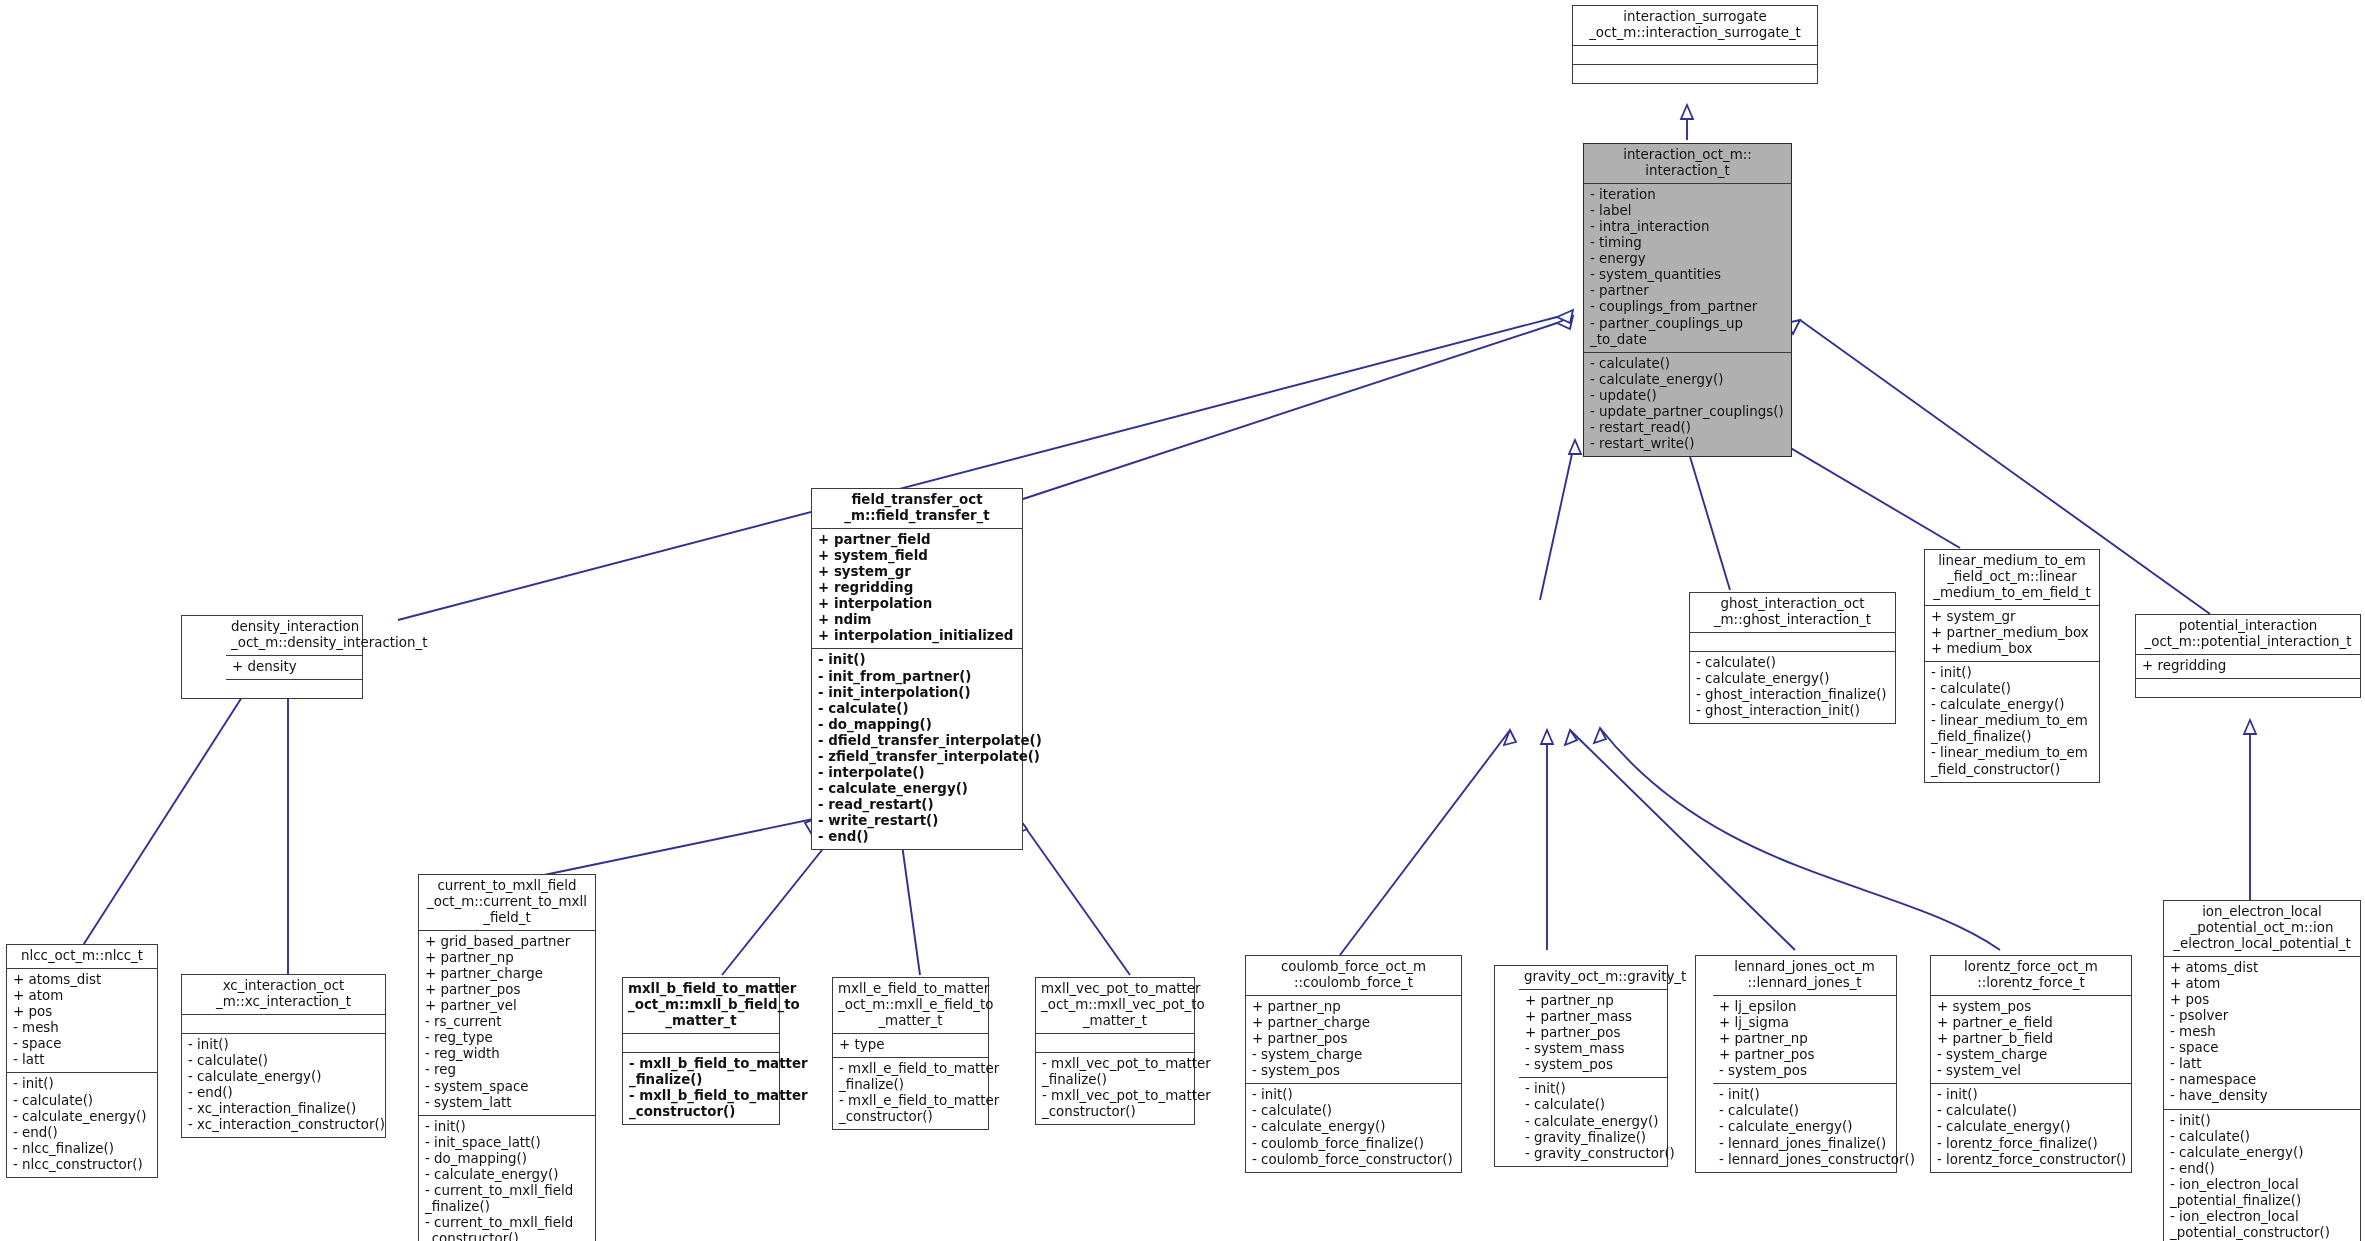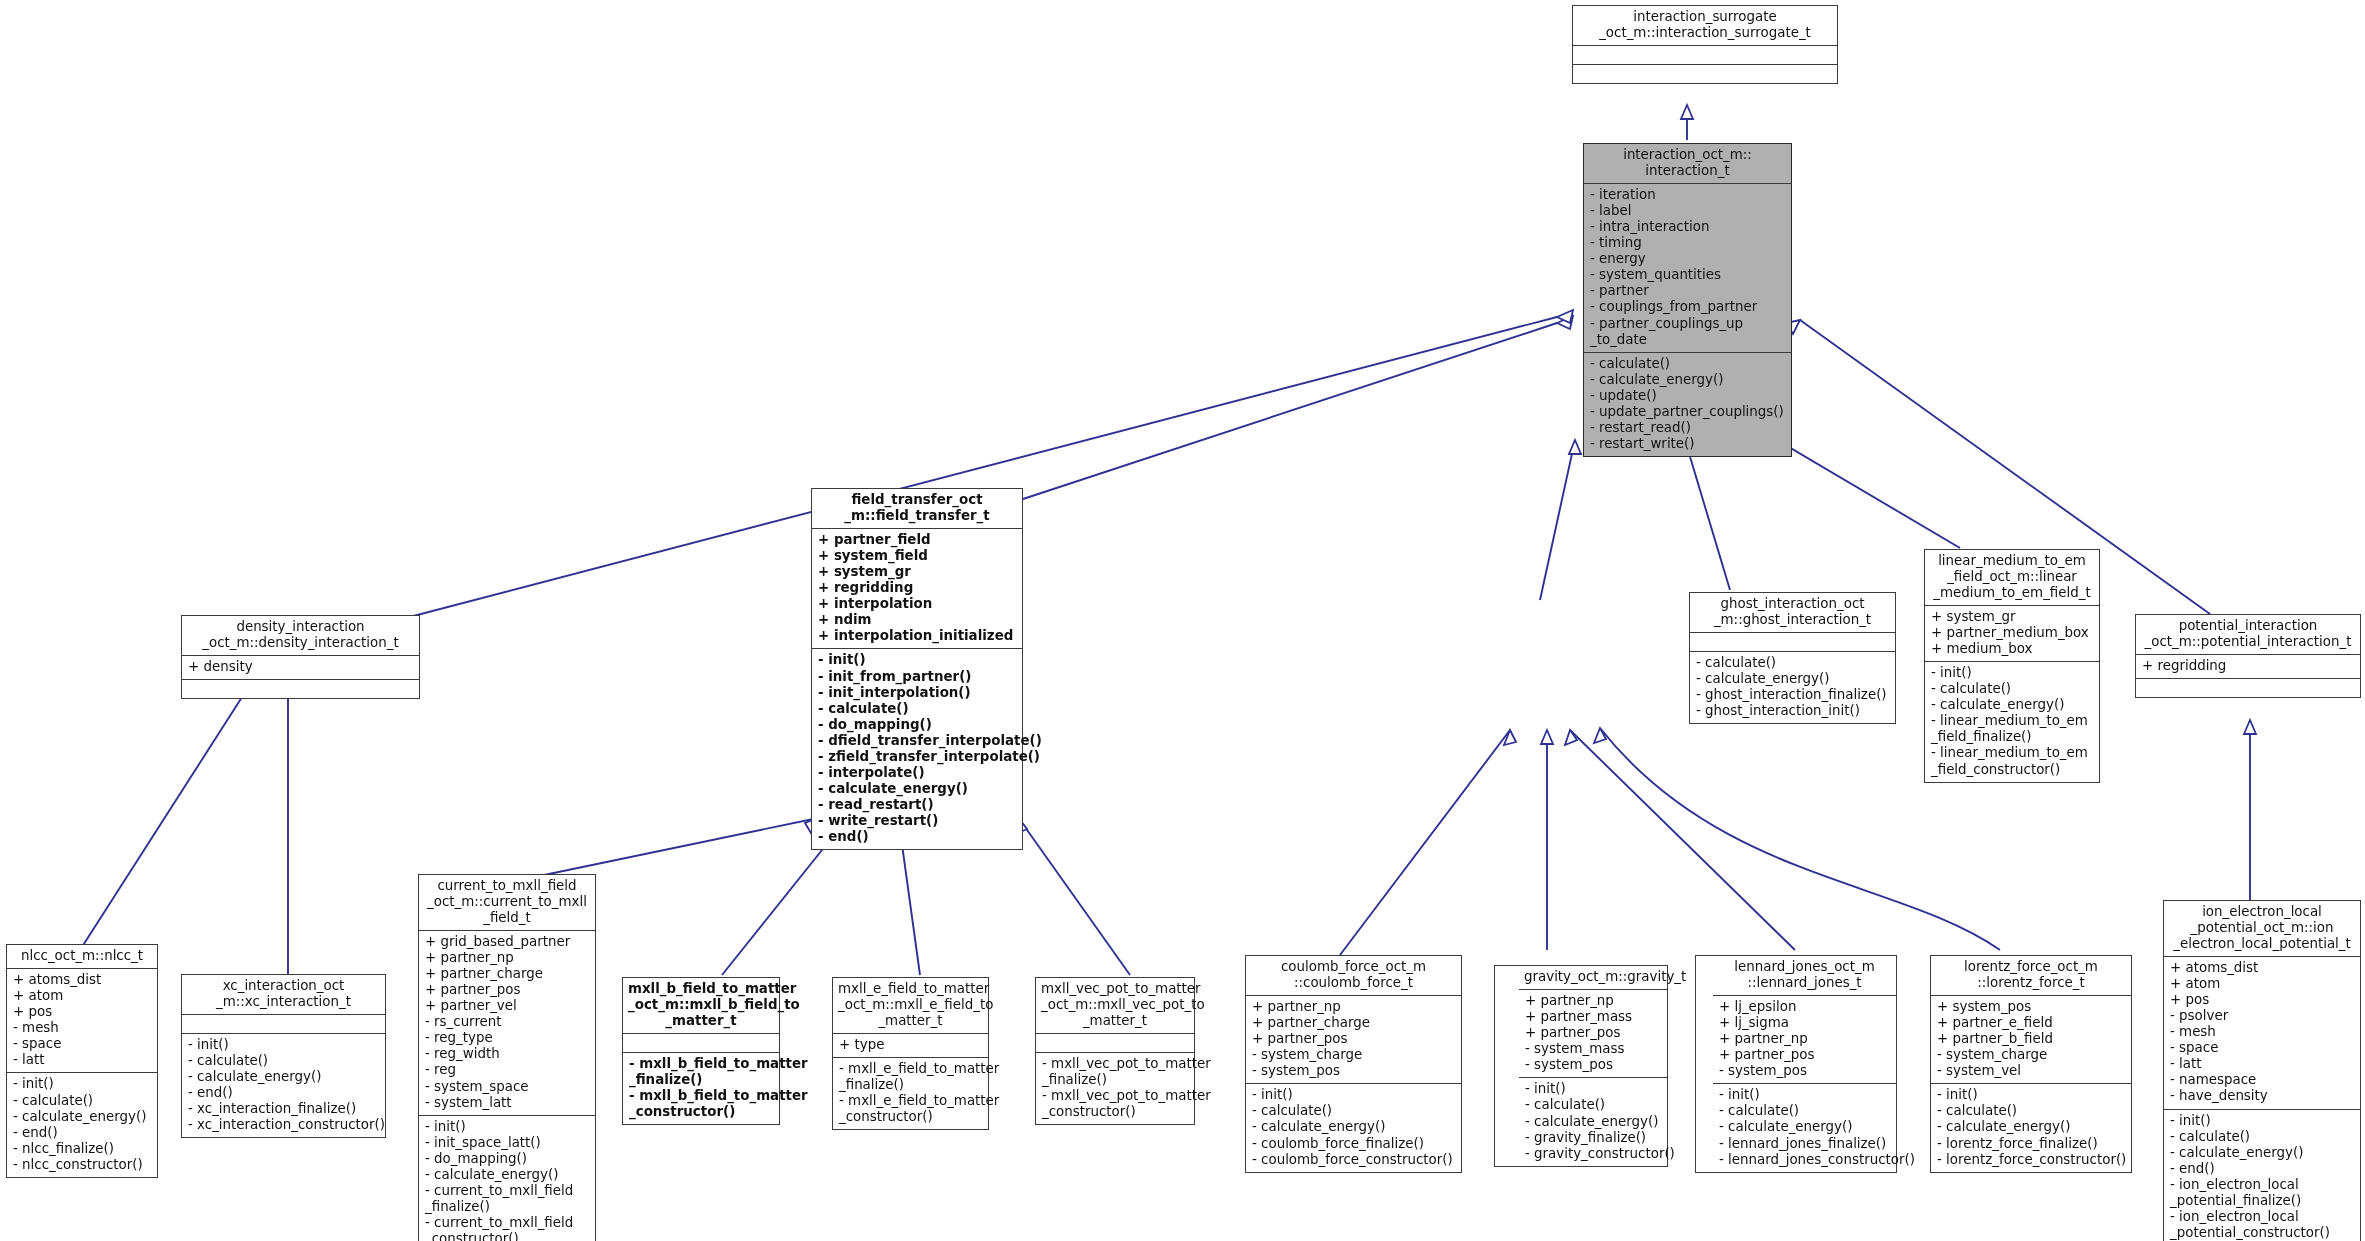--- a/index.html
+++ b/index.html
@@ -70,21 +70,21 @@
       <path d="M900,830 L894,844 L906,844 Z"></path>
       <path d="M1020,820 L1014,835 L1027,829 Z"></path>
       <path d="M1510,730 L1504,745 L1516,742 Z"></path>
       <path d="M1547,730 L1541,744 L1553,744 Z"></path>
       <path d="M1570,730 L1565,745 L1577,740 Z"></path>
       <path d="M1600,728 L1594,743 L1606,739 Z"></path>
       <path d="M2250,720 L2244,734 L2256,734 Z"></path>
     </g>
   </svg>
 
-  <div class="uml" style="left:1572px;top:5px;width:266px;">
+  <div class="uml" style="left:1572px;top:5px;width:246px;">
     <div class="sec title f13">
       <span class="ln">interaction_surrogate</span>
       <span class="ln">_oct_m::interaction_surrogate_t</span>
     </div>
     <div class="sec members empty"></div>
     <div class="sec members empty"></div>
   </div>
 
   <div class="uml hl" style="left:1583px;top:143px;width:209px;">
     <div class="sec title f13">
@@ -136,21 +136,21 @@
       <span class="m">- dfield_transfer_interpolate()</span>
       <span class="m">- zfield_transfer_interpolate()</span>
       <span class="m">- interpolate()</span>
       <span class="m">- calculate_energy()</span>
       <span class="m">- read_restart()</span>
       <span class="m">- write_restart()</span>
       <span class="m">- end()</span>
     </div>
   </div>
 
-  <div class="uml" style="left:181px;top:615px;width:239px;">
+  <div class="uml" style="left:181px;top:615px;width:182px;padding-left:44px;">
     <div class="sec title f13">
       <span class="ln">density_interaction</span>
       <span class="ln">_oct_m::density_interaction_t</span>
     </div>
     <div class="sec members f13">
       <span class="m">+ density</span>
     </div>
     <div class="sec members empty"></div>
   </div>
 

